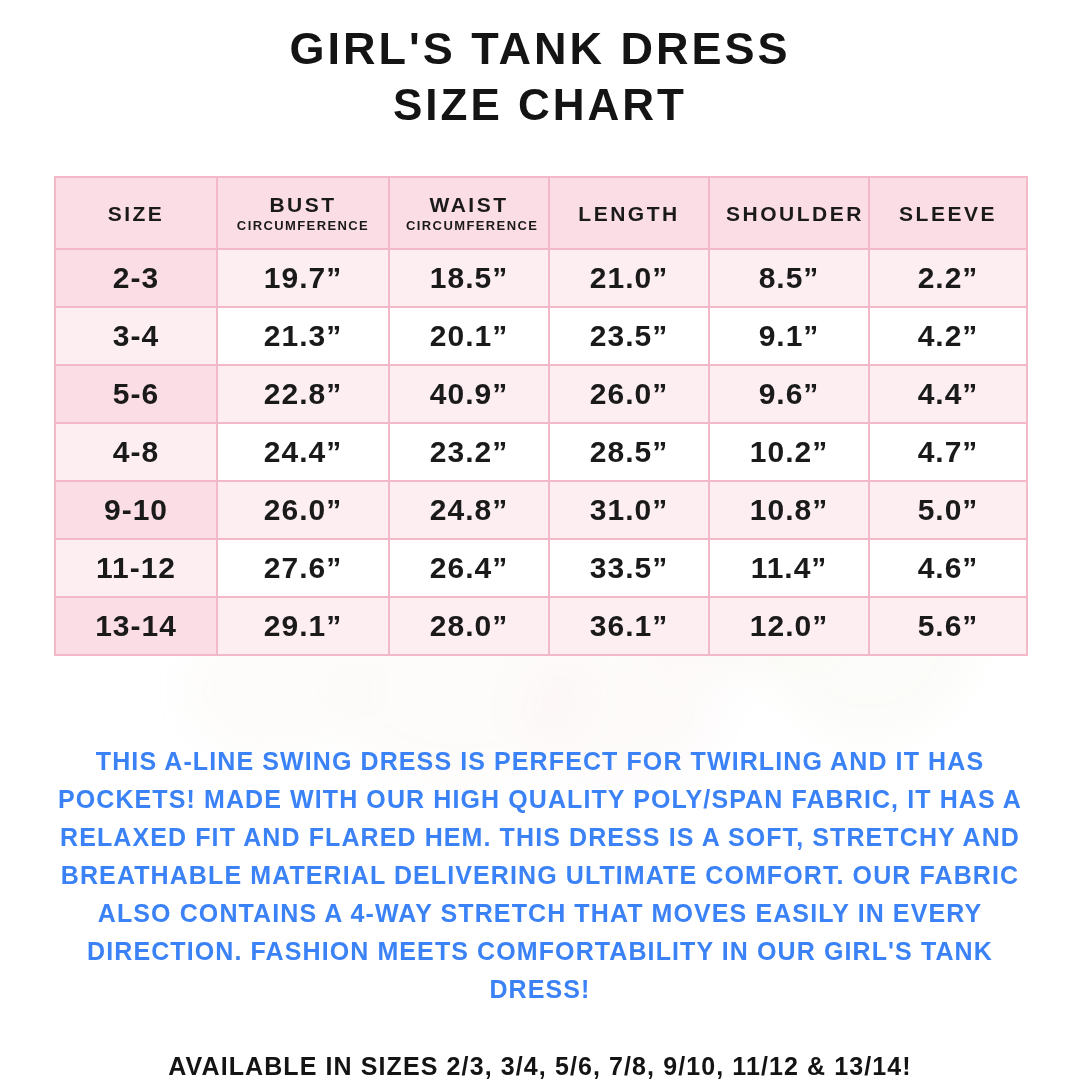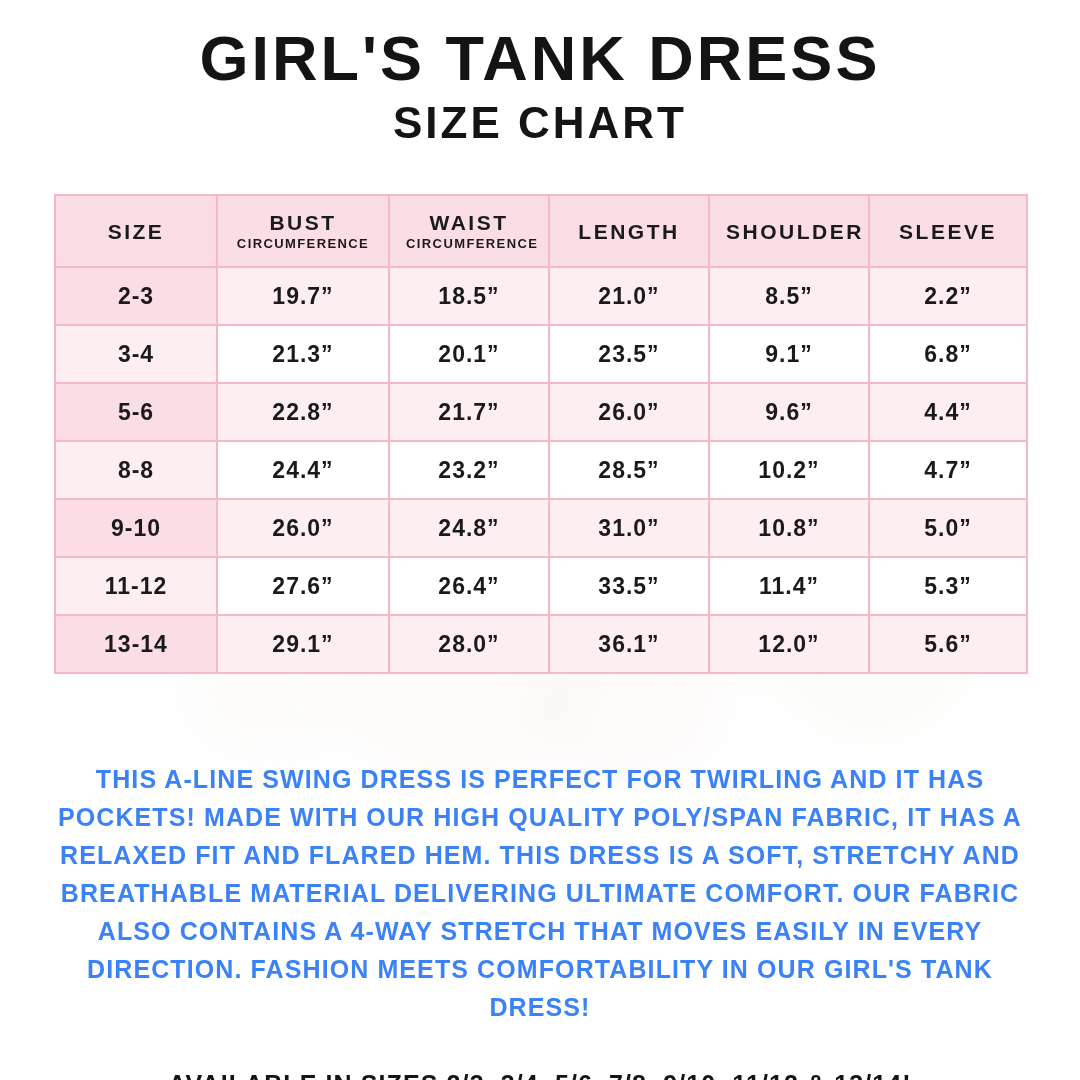--- a/index.html
+++ b/index.html
@@ -56,21 +56,21 @@
     height: 1080px;
     box-sizing: border-box;
     padding: 0;
   }
 
   .title-block {
     text-align: center;
     padding-top: 26px;
   }
   .title-main {
-    font-size: 63px;
+    font-size: 45px;
     line-height: 1.02;
     font-weight: bold;
     letter-spacing: 3px;
     text-transform: uppercase;
     color: #141414;
   }
   .title-sub {
     font-size: 44px;
     line-height: 1.05;
     font-weight: bold;
@@ -113,21 +113,21 @@
     display: block;
     font-size: 13px;
     letter-spacing: 1.4px;
     text-transform: uppercase;
     font-weight: bold;
     margin-top: 2px;
     text-align: center;
   }
   table.size-chart tbody td {
     height: 54px;
-    font-size: 23px;
+    font-size: 30px;
     letter-spacing: 1px;
     text-align: center;
   }
   tbody tr:nth-child(odd) td { background: #fdeef2; }
   tbody tr:nth-child(even) td { background: #ffffff; }
   tbody td.size-col { background: #fbdde5 !important; }
   tbody tr:nth-child(even) td.size-col { background: #fdeef2 !important; }
 
   
   col.c-size { width: 162px; }
@@ -221,53 +221,53 @@
           <td>21.0”</td>
           <td>8.5”</td>
           <td>2.2”</td>
         </tr>
         <tr>
           <td class="size-col">3-4</td>
           <td>21.3”</td>
           <td>20.1”</td>
           <td>23.5”</td>
           <td>9.1”</td>
-          <td>6.8”</td>
+          <td>4.2”</td>
         </tr>
         <tr>
           <td class="size-col">5-6</td>
           <td>22.8”</td>
-          <td>21.7”</td>
+          <td>40.9”</td>
           <td>26.0”</td>
           <td>9.6”</td>
           <td>4.4”</td>
         </tr>
         <tr>
-          <td class="size-col">8-8</td>
+          <td class="size-col">4-8</td>
           <td>24.4”</td>
           <td>23.2”</td>
           <td>28.5”</td>
           <td>10.2”</td>
           <td>4.7”</td>
         </tr>
         <tr>
           <td class="size-col">9-10</td>
           <td>26.0”</td>
           <td>24.8”</td>
           <td>31.0”</td>
           <td>10.8”</td>
           <td>5.0”</td>
         </tr>
         <tr>
           <td class="size-col">11-12</td>
           <td>27.6”</td>
           <td>26.4”</td>
           <td>33.5”</td>
           <td>11.4”</td>
-          <td>5.3”</td>
+          <td>4.6”</td>
         </tr>
         <tr>
           <td class="size-col">13-14</td>
           <td>29.1”</td>
           <td>28.0”</td>
           <td>36.1”</td>
           <td>12.0”</td>
           <td>5.6”</td>
         </tr>
       </tbody>

